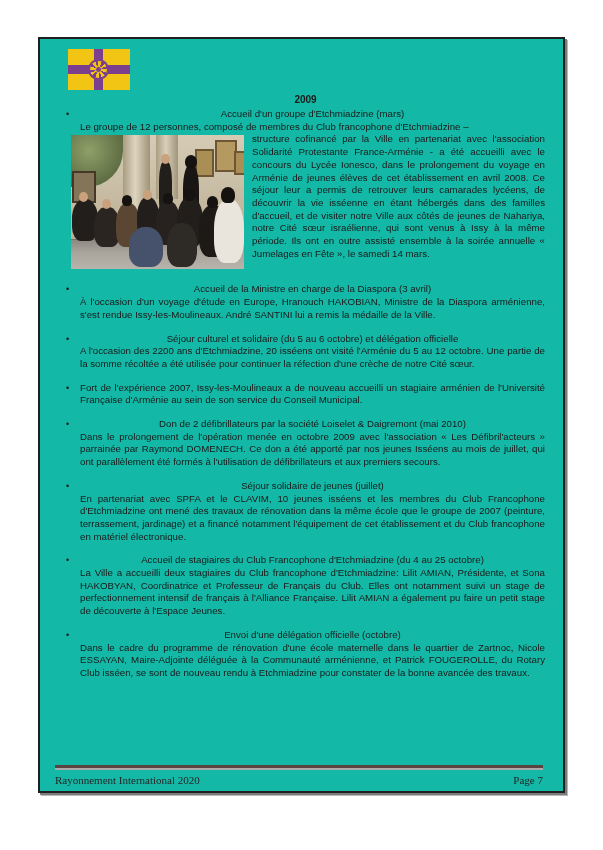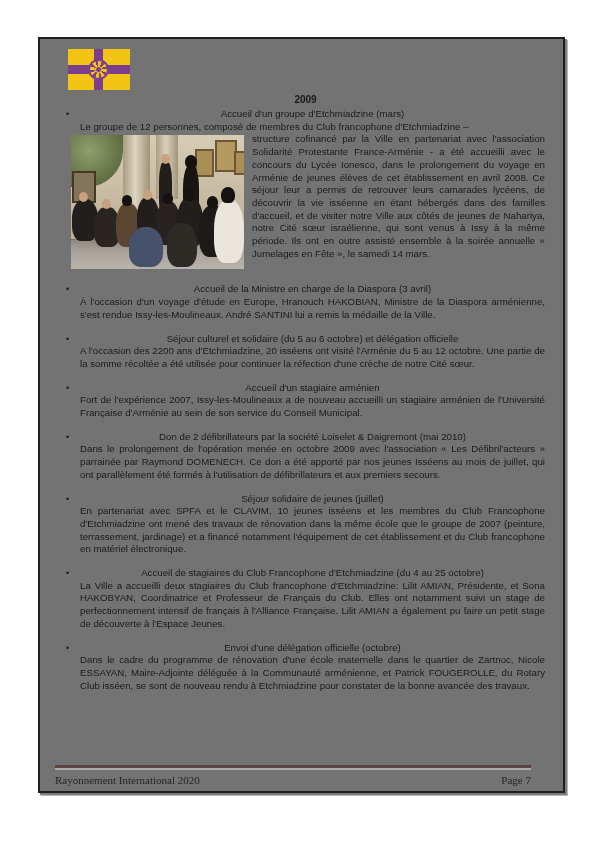--- a/index.html
+++ b/index.html
@@ -3,21 +3,21 @@
 <meta charset="utf-8">
 <style>
   html,body{margin:0;padding:0;}
   body{
     width:603px;height:850px;background:#ffffff;position:relative;
     font-family:"Liberation Sans",sans-serif;color:#1a1a1a;
     -webkit-font-smoothing:antialiased;
   }
   .frame{
     position:absolute;left:38px;top:37px;width:523px;height:752px;
-    border:2px solid #1f1f1f;background:#737373;
+    border:2px solid #1f1f1f;background:#14b8a6;
     box-shadow:2px 2px 0 0 #7c7c7c,3px 3px 0 0 #b9b9b9;
   }
   
   .flag{position:absolute;left:28px;top:10px;width:62px;height:41px;background:var(--flag_yellow);}
   .flag .hband{position:absolute;left:0;top:16px;width:62px;height:9px;background:var(--flag_purple);}
   .flag .vband{position:absolute;left:26px;top:0;width:9px;height:41px;background:var(--flag_purple);}
   .emblem{position:absolute;left:20px;top:10px;width:21px;height:21px;border-radius:50%;
     background:var(--flag_purple);}
   .emblem::before{content:"";position:absolute;inset:2px;border-radius:50%;
     background:repeating-conic-gradient(var(--flag_yellow) 0 22deg,var(--flag_purple) 22deg 45deg);}
@@ -128,21 +128,20 @@
       <span class="bullet">•</span>
       <div class="item-text">
         <div class="item-title">Séjour culturel et solidaire (du 5 au 6 octobre) et délégation officielle</div>
         <div class="item-body">A l'occasion des 2200 ans d'Etchmiadzine, 20 isséens ont visité l'Arménie du 5 au 12 octobre. Une partie de la somme récoltée a été utilisée pour continuer la réfection d'une crèche de notre Cité sœur.</div>
       </div>
     </div>
 
     <div class="item">
       <span class="bullet">•</span>
       <div class="item-text">
-        <div class="item-title">Accueil d'un stagiaire arménien</div>
         <div class="item-body">Fort de l'expérience 2007, Issy-les-Moulineaux a de nouveau accueilli un stagiaire arménien de l'Université Française d'Arménie au sein de son service du Conseil Municipal.</div>
       </div>
     </div>
 
 
     <div class="item">
       <span class="bullet">•</span>
       <div class="item-text">
         <div class="item-title">Don de 2 défibrillateurs par la société Loiselet &amp; Daigremont (mai 2010)</div>
         <div class="item-body">Dans le prolongement de l'opération menée en octobre 2009 avec l'association « Les Défibril'acteurs » parrainée par Raymond DOMENECH. Ce don a été apporté par nos jeunes Isséens au mois de juillet, qui ont parallèlement été formés à l'utilisation de défibrillateurs et aux premiers secours.</div>
@@ -169,21 +168,21 @@
     <div class="item">
       <span class="bullet">•</span>
       <div class="item-text">
         <div class="item-title">Envoi d'une délégation officielle (octobre)</div>
         <div class="item-body">Dans le cadre du programme de rénovation d'une école maternelle dans le quartier de Zartnoc, Nicole ESSAYAN, Maire-Adjointe déléguée à la Communauté arménienne, et Patrick FOUGEROLLE, du Rotary Club isséen, se sont de nouveau rendu à Etchmiadzine pour constater de la bonne avancée des travaux.</div>
       </div>
     </div>
 
   </div>
 
-  <div style="position:absolute;left:15px;right:32px;bottom:5px;font-family:'Liberation Serif',serif;font-size:11px;color:#262626;">
+  <div style="position:absolute;left:15px;right:20px;bottom:5px;font-family:'Liberation Serif',serif;font-size:11px;color:#262626;">
     <div style="height:3px;background:var(--footer_rule);box-shadow:0 2px 0 #ababab;margin-bottom:4px;"></div>
     <div style="display:flex;justify-content:space-between;padding-top:2px;">
       <span>Rayonnement International 2020</span>
       <span>Page 7</span>
     </div>
   </div>
 
 </div>
 
 </body></html>

